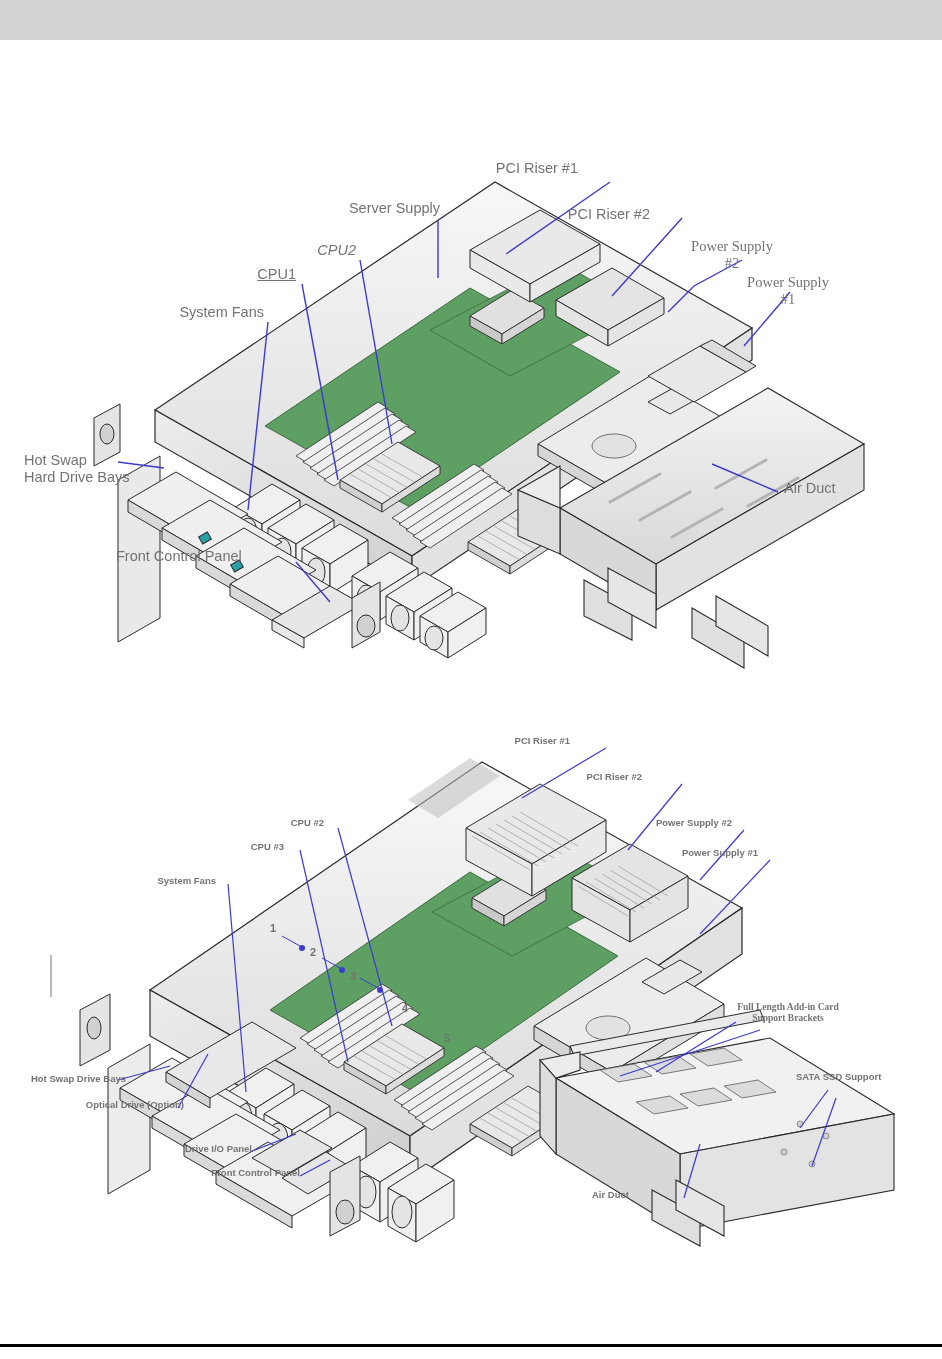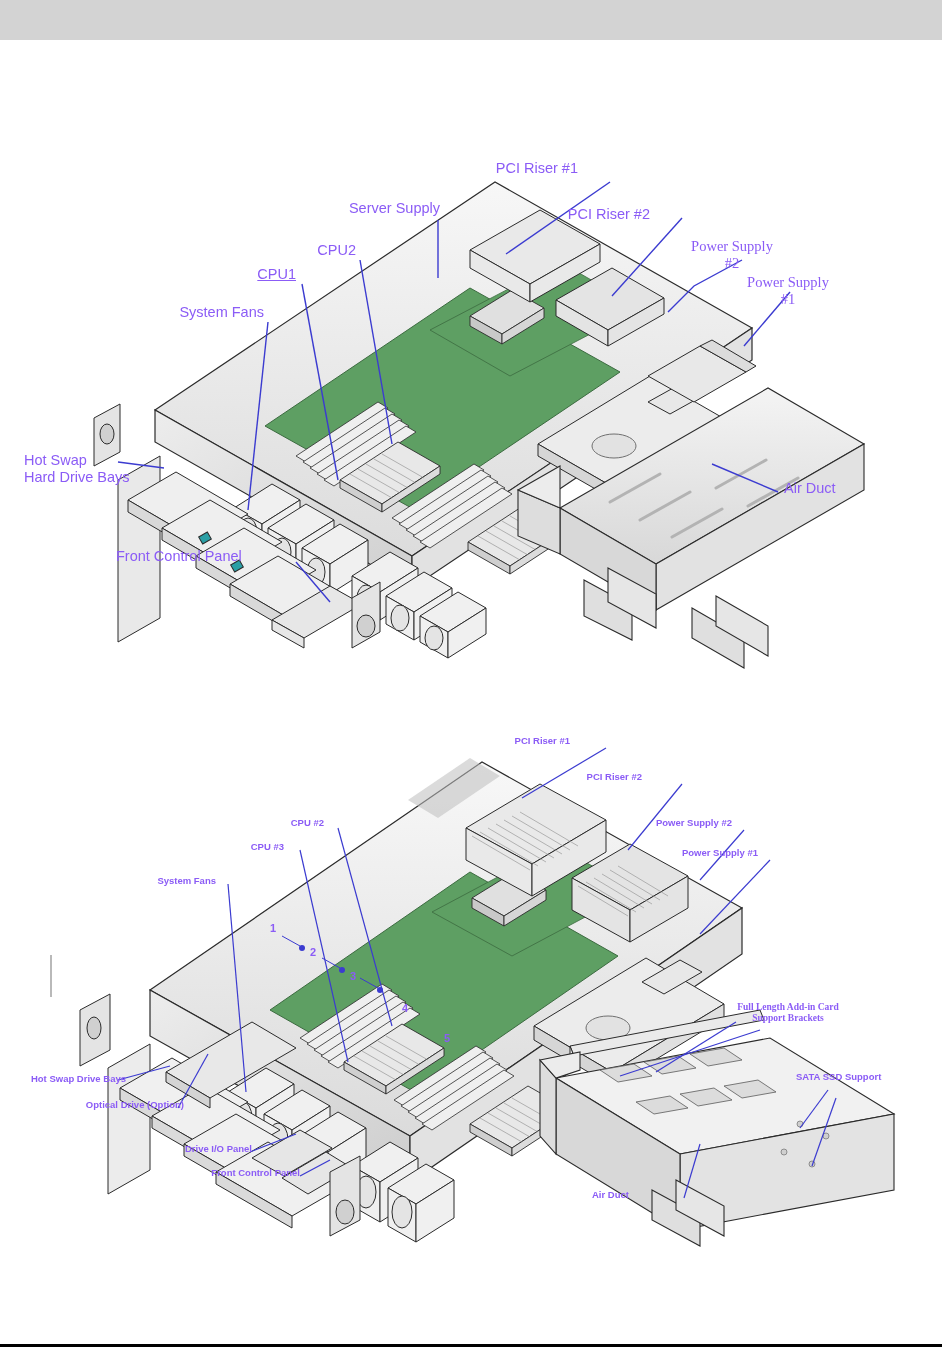--- a/index.html
+++ b/index.html
@@ -51,21 +51,21 @@
     position: absolute;
   }
   .fig-svg {
     position: absolute;
     left: 0; top: 0;
   }
   .label {
     position: absolute;
     white-space: pre;
     line-height: 1.15;
-    color: #8b5cf6;
+    color: #737373;
   }
   .label.center { text-align: center; font-family: Liberation Serif, serif; }
   .label.right { text-align: right; }
 
   
   #figure1 .label { font-size: 14.5px; }
   
   #figure2 .label { font-size: 9.5px; font-weight: bold; }
   #figure2 .num { font-size: 11px; font-weight: bold; }
 </style>
@@ -283,21 +283,21 @@
     <div class="label right" style="left:520px; top:56px; width:130px;">PCI Riser #2</div>
 
     <div class="label center" style="left:676px; top:88px; width:112px;">Power Supply
 #2</div>
 
     <div class="label center" style="left:732px; top:124px; width:112px;">Power Supply
 #1</div>
 
     <div class="label right" style="left:312px; top:50px; width:128px;">Server Supply</div>
 
-    <div class="label right" style="left:240px; top:92px; width:116px;">CPU2</div>
+    <div class="label right" style="left:240px; top:92px; width:116px;font-style:italic;">CPU2</div>
 
     <div class="label right" style="left:180px; top:116px; width:116px;text-decoration:underline;">CPU1</div>
 
     <div class="label right" style="left:120px; top:154px; width:144px;">System Fans</div>
 
     <div class="label" style="left:24px; top:290px; width:140px;margin-top:12px;">Hot Swap
 Hard Drive Bays</div>
 
     <div class="label" style="left:116px; top:398px; width:180px;">Front Control Panel</div>
 

